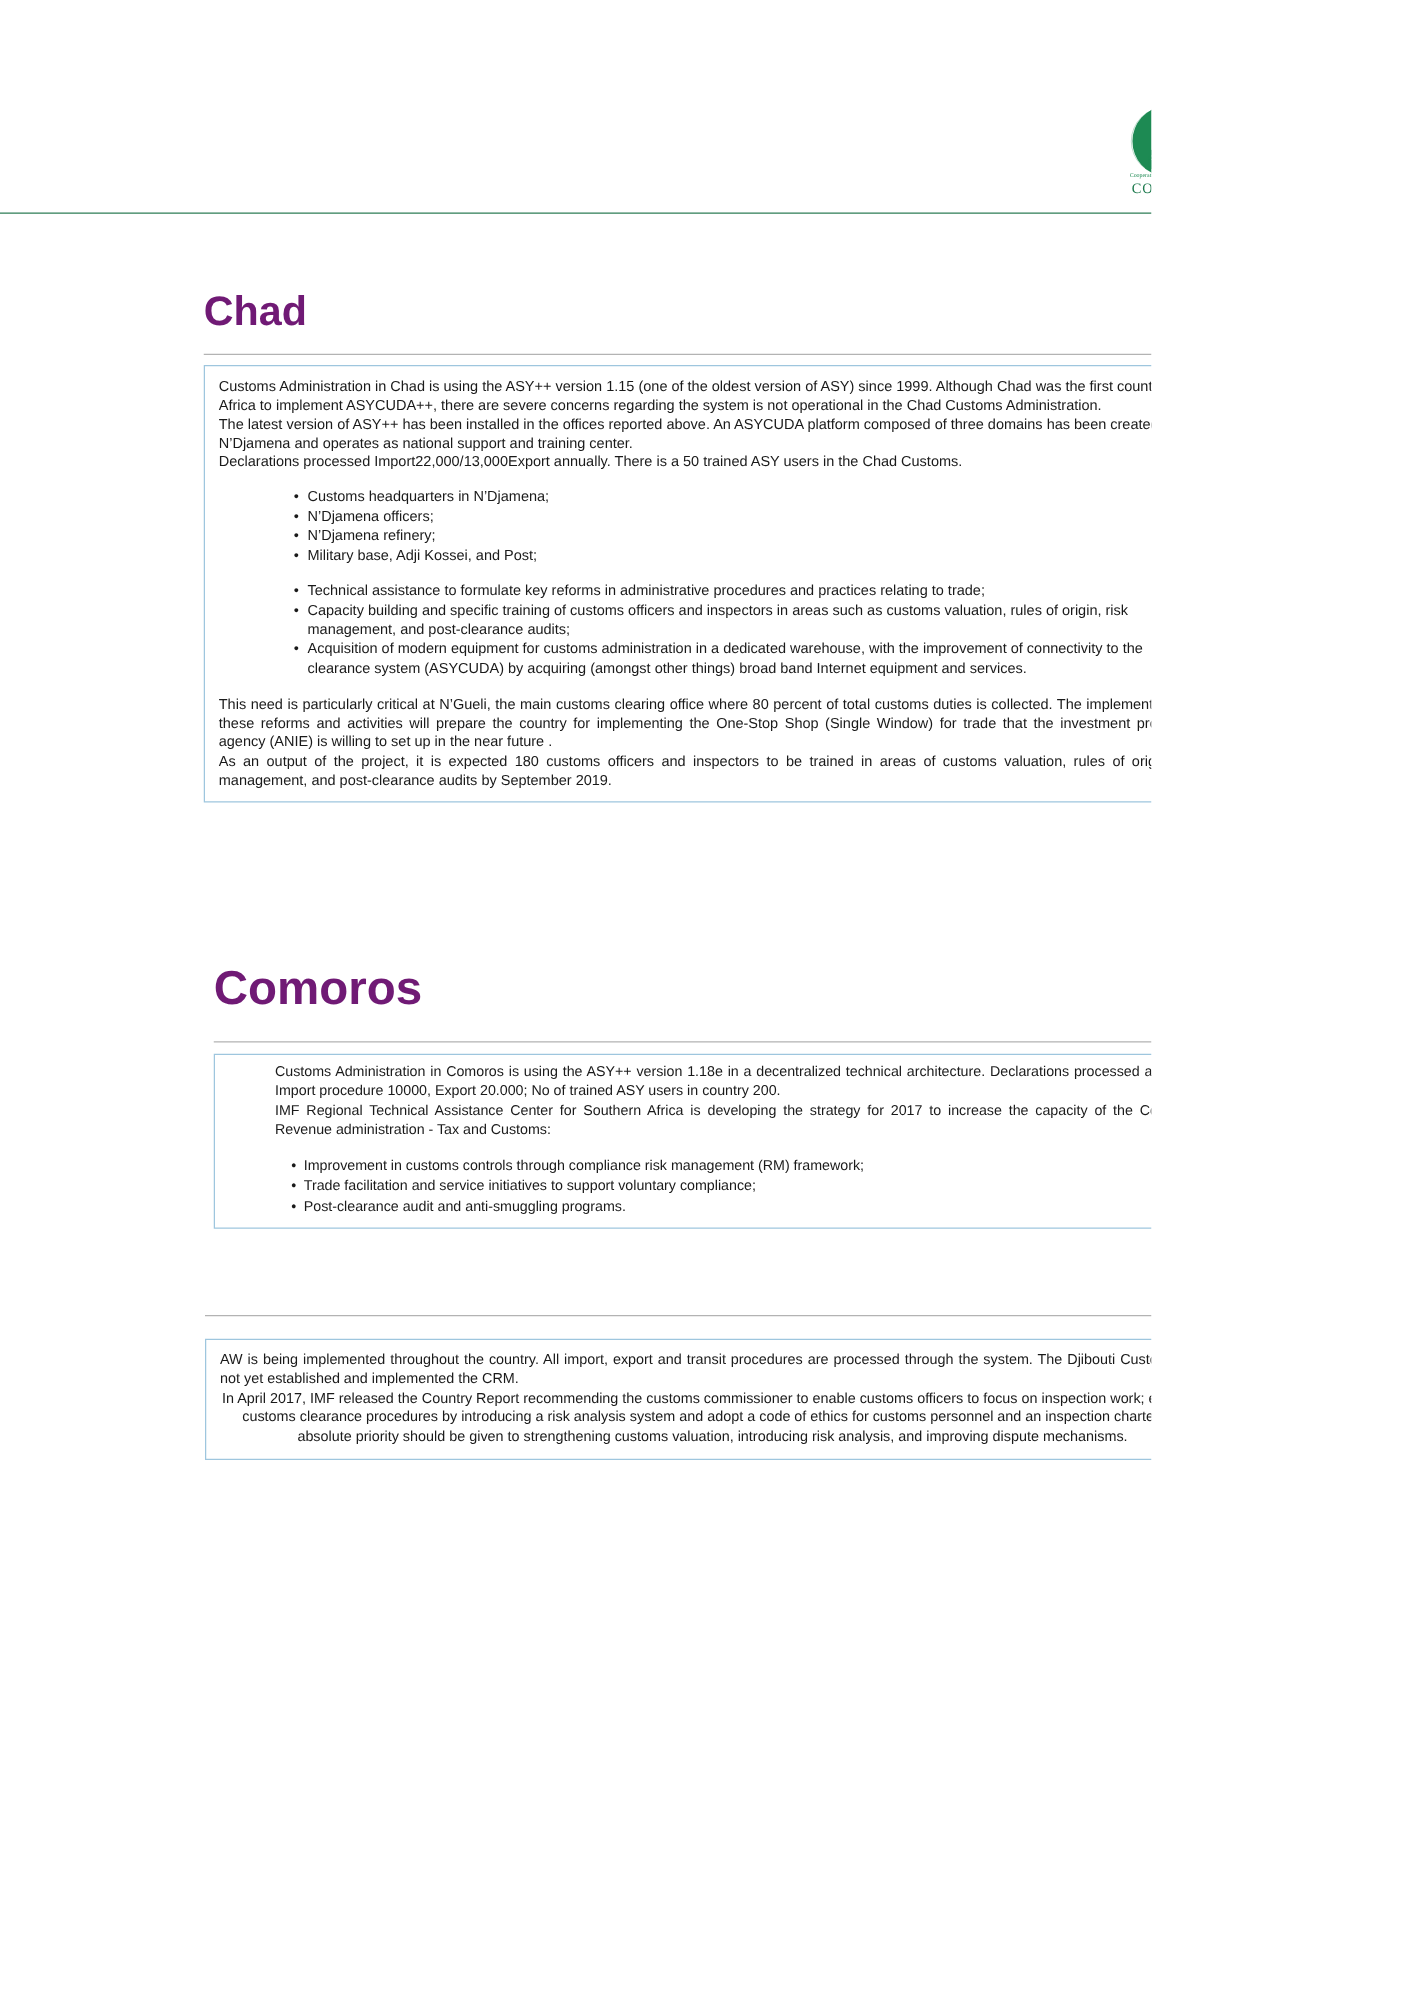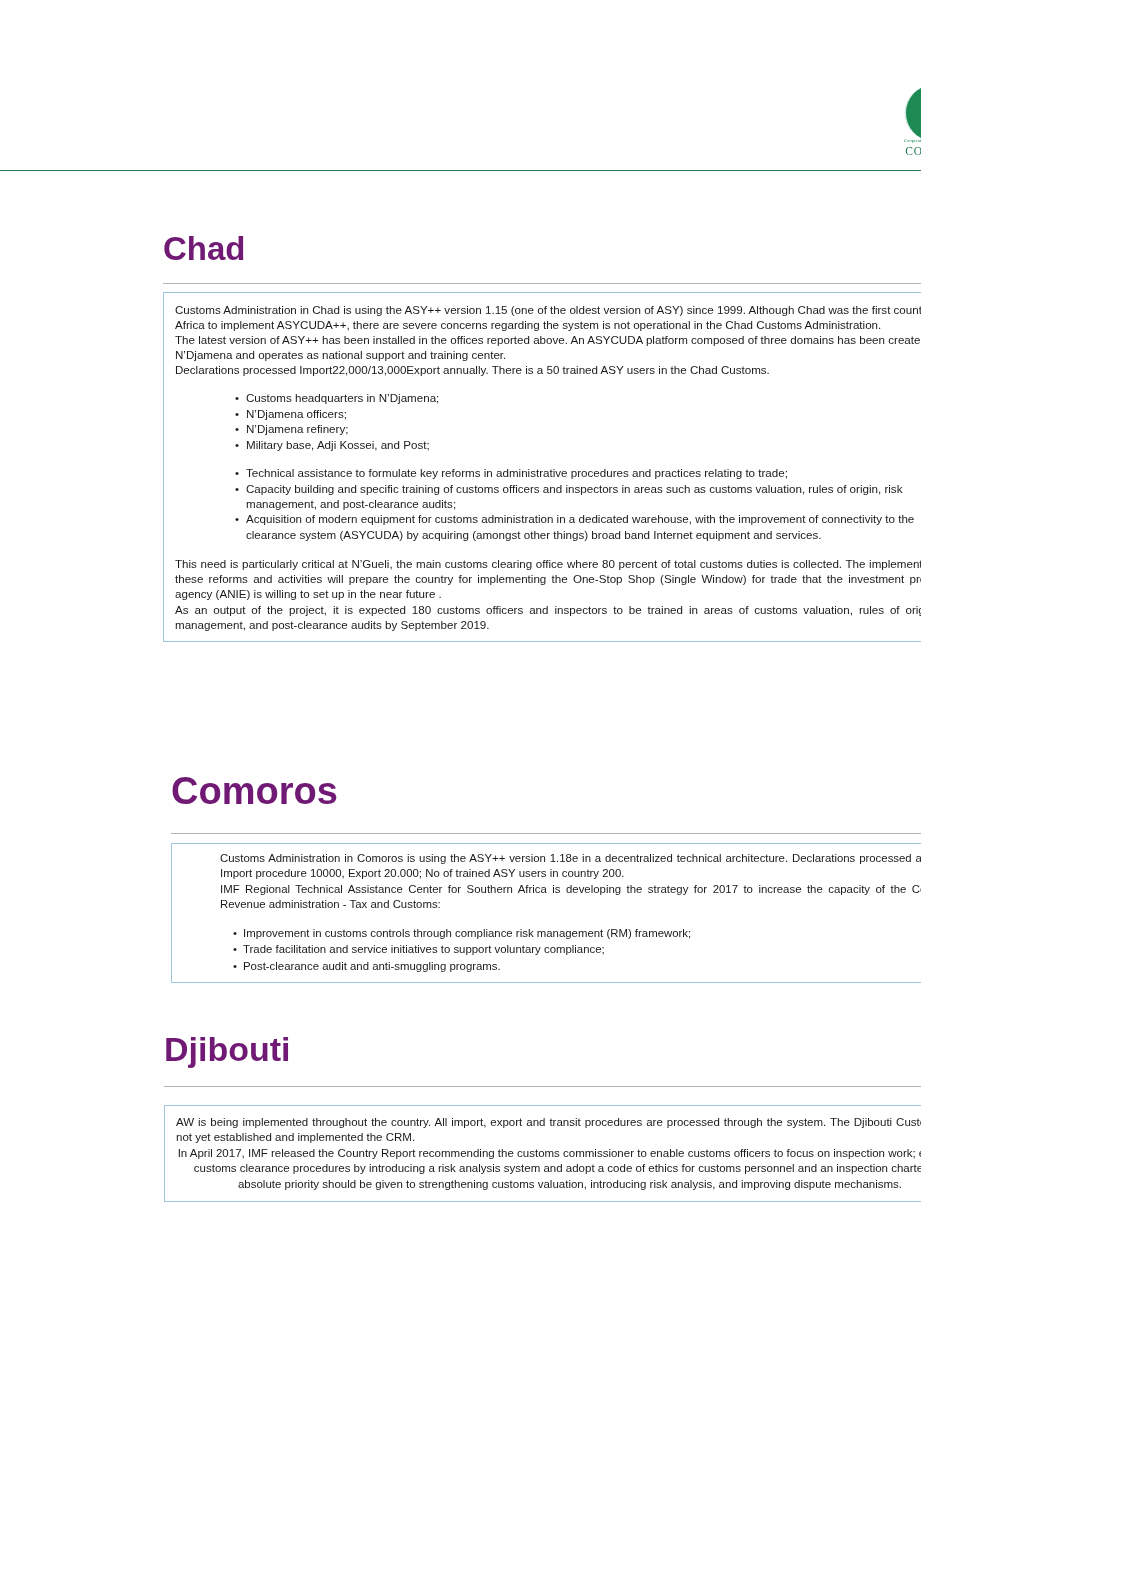--- a/index.html
+++ b/index.html
@@ -240,21 +240,20 @@
           <li>
               <span class="bu">•</span>
               <span class="bt">Post-clearance audit and anti-smuggling programs.</span>
             </li>
         </ul>
       </div>
     </div>
   </div>
 
   <div class="section" id="djibouti">
-    <div class="country-title">Djibouti</div>
     <div class="title-rule"></div>
 
     <div class="textbox">
       <div class="tb-inner">
         <p>AW is being implemented throughout the country. All import, export and transit procedures are processed through the system. The Djibouti Customs has not yet established and implemented the CRM.</p>
         <p class="last">In April 2017, IMF released the Country Report recommending the customs commissioner to enable customs officers to focus on inspection work; expedite customs clearance procedures by introducing a risk analysis system and adopt a code of ethics for customs personnel and an inspection charter. An absolute priority should be given to strengthening customs valuation, introducing risk analysis, and improving dispute mechanisms.</p>
       </div>
     </div>
   </div>
 

